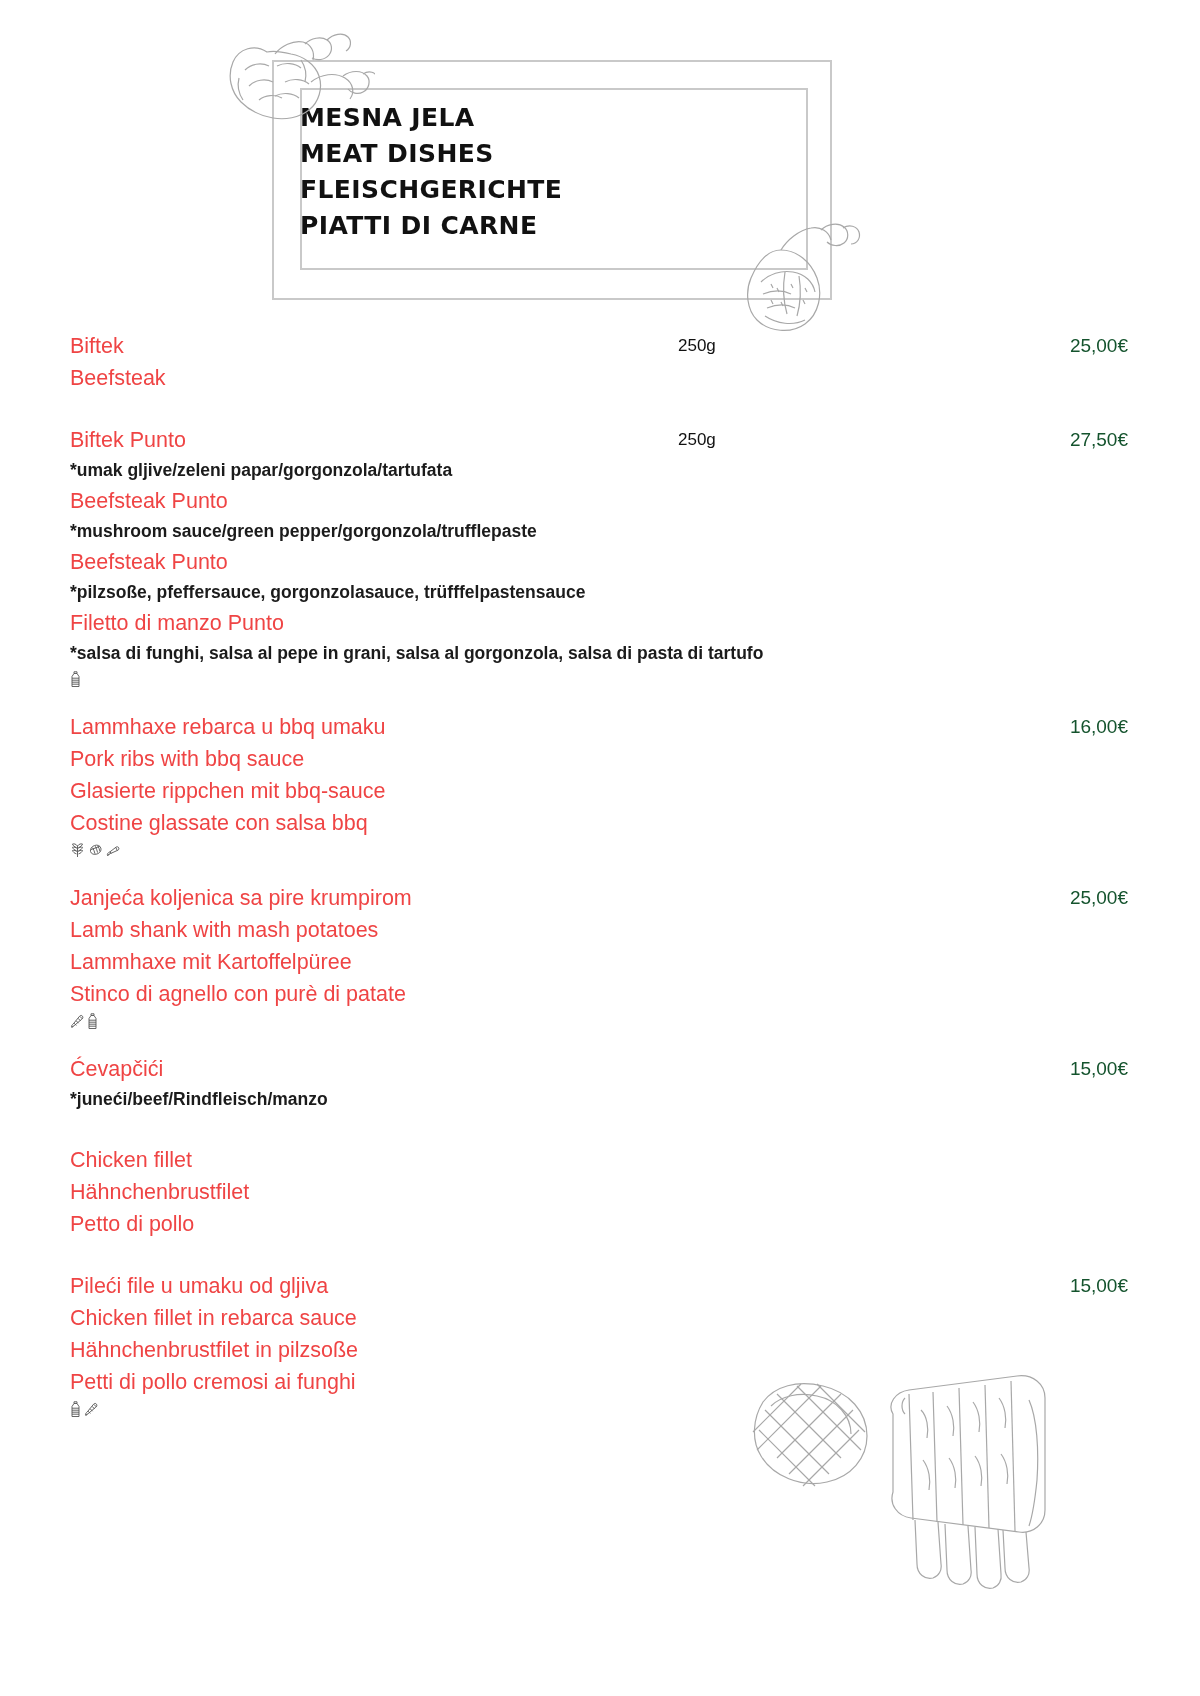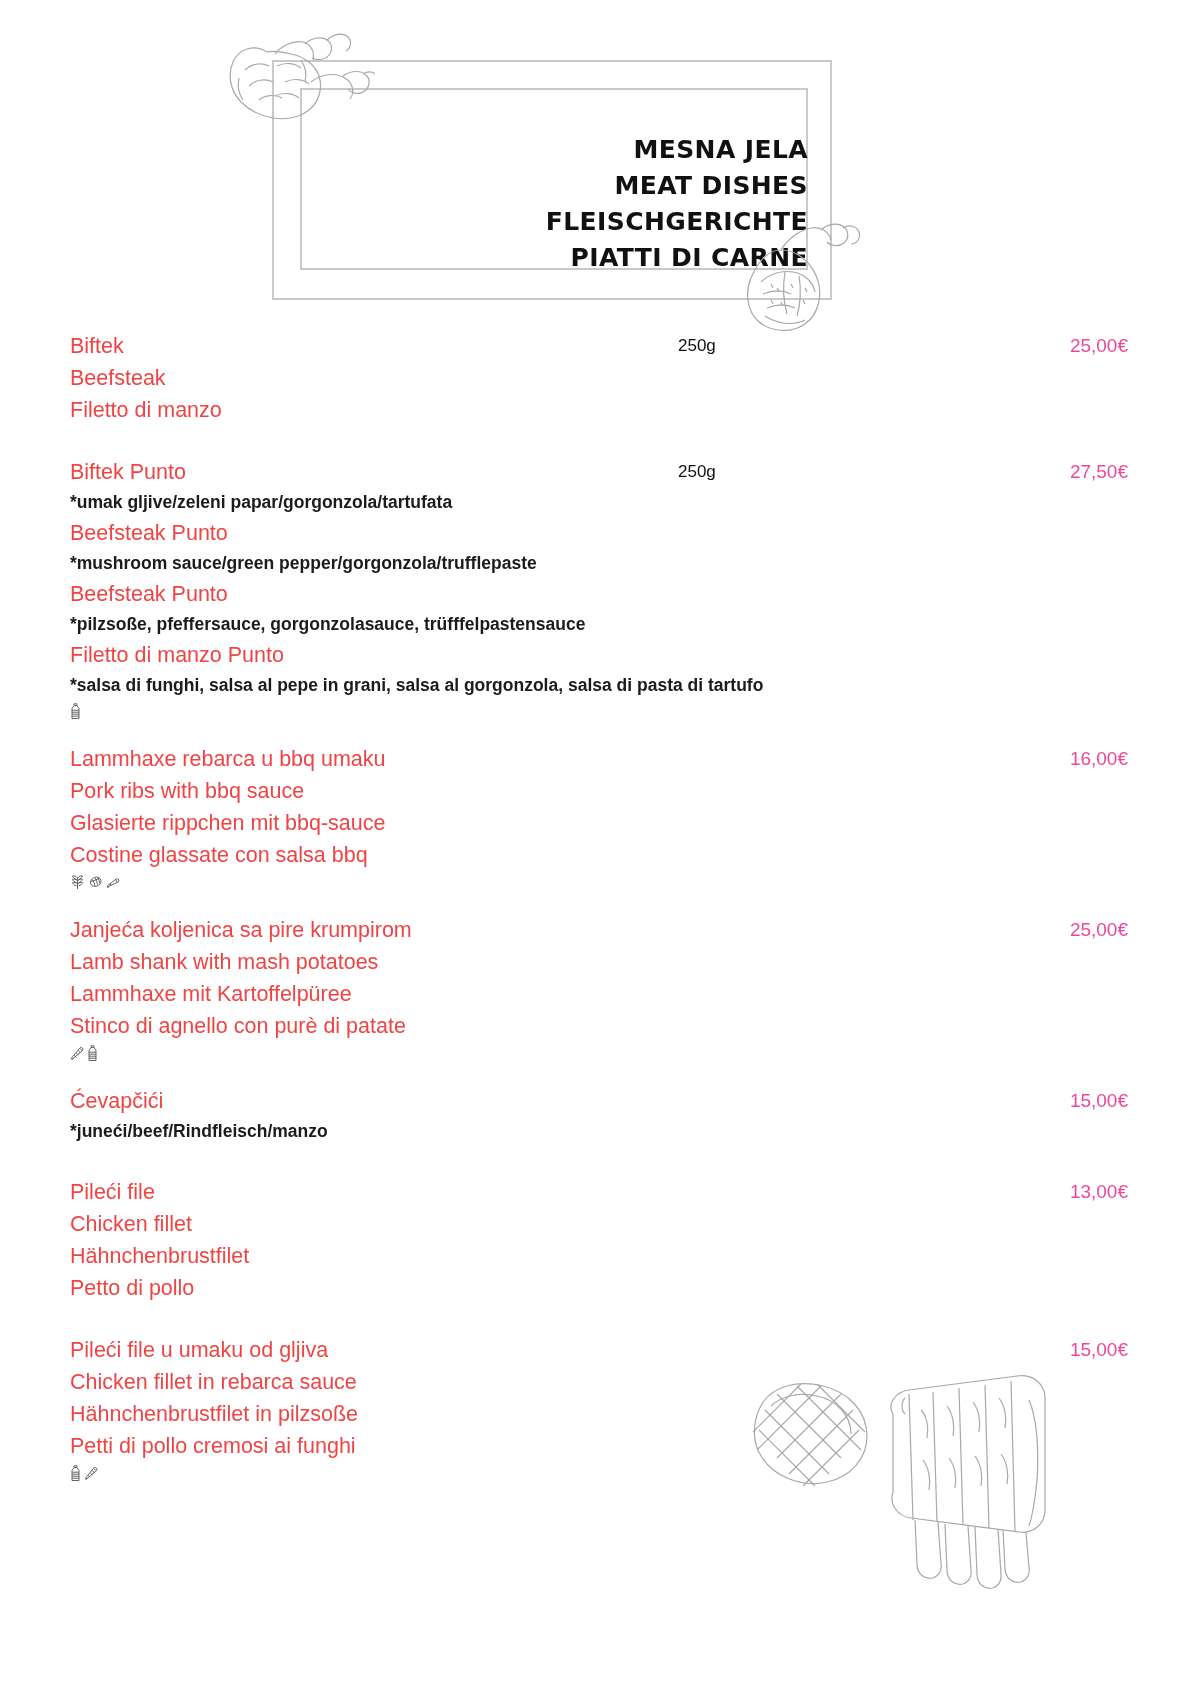--- a/index.html
+++ b/index.html
@@ -20,23 +20,22 @@
     border: 2px solid #c9c9c9;
   }
   .frame-inner {
     position: absolute; left: 300px; top: 88px;
     width: 508px; height: 182px;
     border: 2px solid #c9c9c9;
   }
   .title-block {
     position: absolute; left: 300px; top: 100px;
     width: 508px;
-    text-align: right;
+    text-align: left;
     z-index: 5;
-    margin-top: 32px;
   }
   .title-line {
     font-family: "DejaVu Sans", sans-serif;
     font-weight: 700;
     font-size: 25px;
     letter-spacing: 0.4px;
     line-height: 36px;
     color: #111;
     white-space: nowrap;
   }
@@ -75,21 +74,21 @@
     line-height: 32px;
     color: #111;
     text-align: right;
   }
   .price {
     position: absolute;
     right: 0;
     top: 0;
     font-size: 19px;
     line-height: 32px;
-    color: #ec4899;
+    color: #14532d;
     text-align: right;
     white-space: nowrap;
   }
   .allergens {
     display: flex;
     align-items: center;
     gap: 3px;
     height: 20px;
     margin-top: 1px;
   }
@@ -153,21 +152,20 @@
 
   <div class="menu">
 
     <div class="item">
       <div class="row">
         <span class="name">Biftek</span>
         <span class="weight">250g</span>
         <span class="price">25,00€</span>
       </div>
       <div class="name">Beefsteak</div>
-      <div class="name">Filetto di manzo</div>
     </div>
 
     <div class="gap"></div>
 
     <div class="item">
       <div class="row">
         <span class="name">Biftek Punto</span>
         <span class="weight">250g</span>
         <span class="price">27,50€</span>
       </div>
@@ -256,24 +254,20 @@
       <div class="row">
         <span class="name">Ćevapčići</span>
         <span class="price">15,00€</span>
       </div>
       <div class="sub">*juneći/beef/Rindfleisch/manzo</div>
     </div>
 
     <div class="gap"></div>
 
     <div class="item">
-      <div class="row">
-        <span class="name">Pileći file</span>
-        <span class="price">13,00€</span>
-      </div>
       <div class="name">Chicken fillet</div>
       <div class="name">Hähnchenbrustfilet</div>
       <div class="name">Petto di pollo</div>
     </div>
 
     <div class="gap"></div>
 
     <div class="item">
       <div class="row">
         <span class="name">Pileći file u umaku od gljiva</span>

